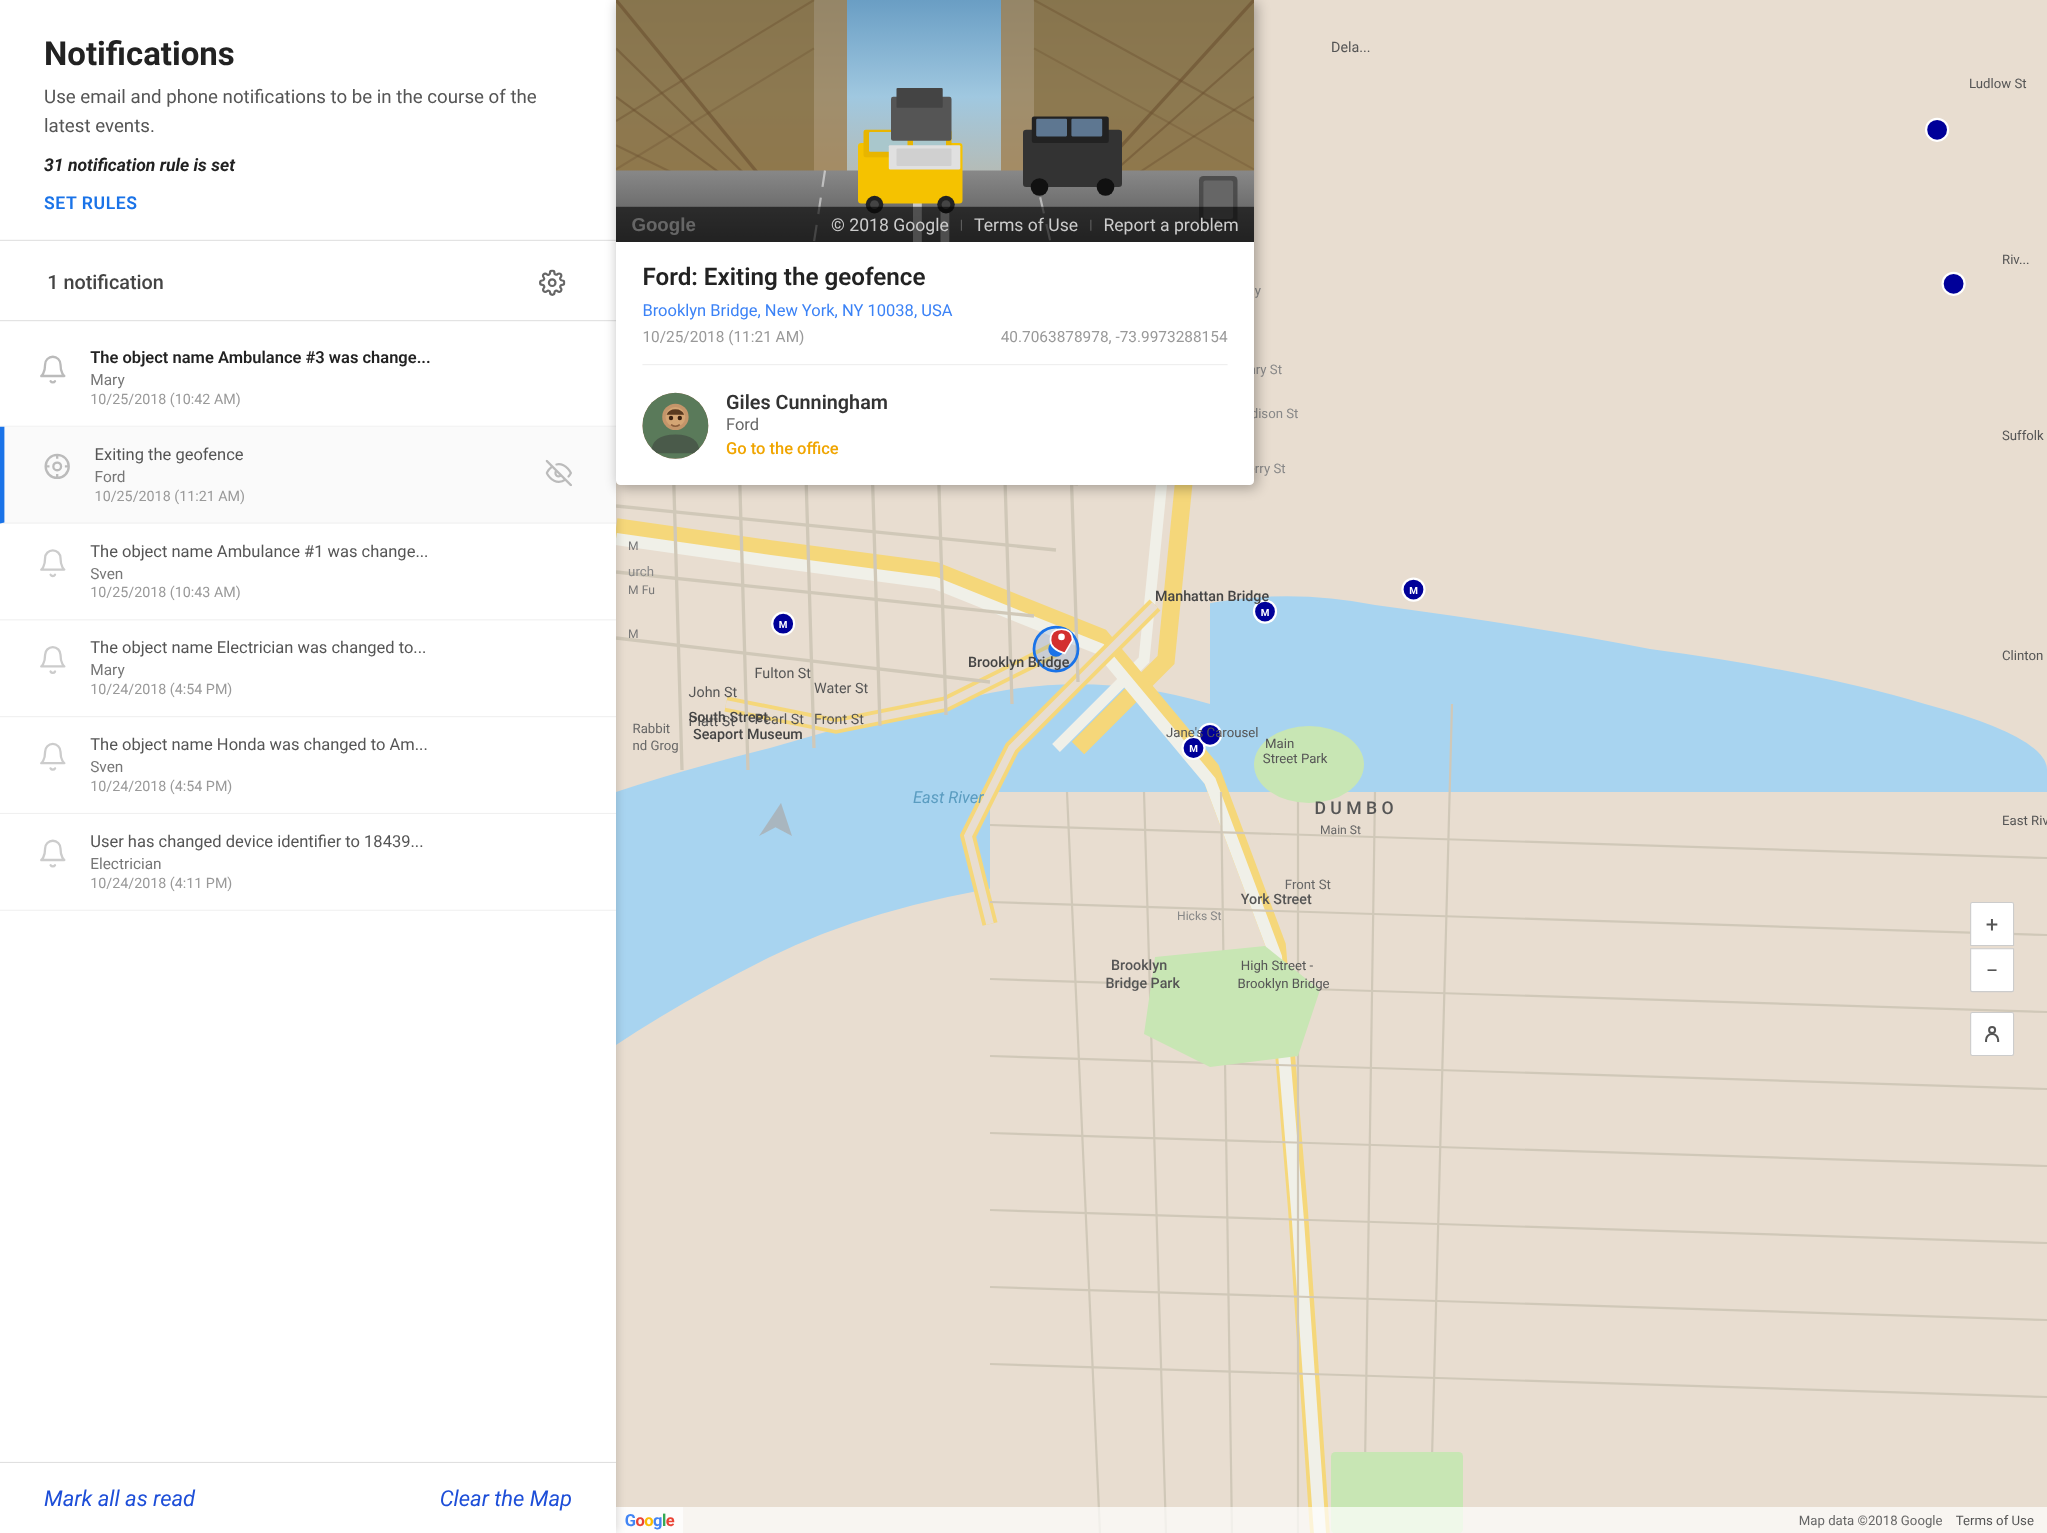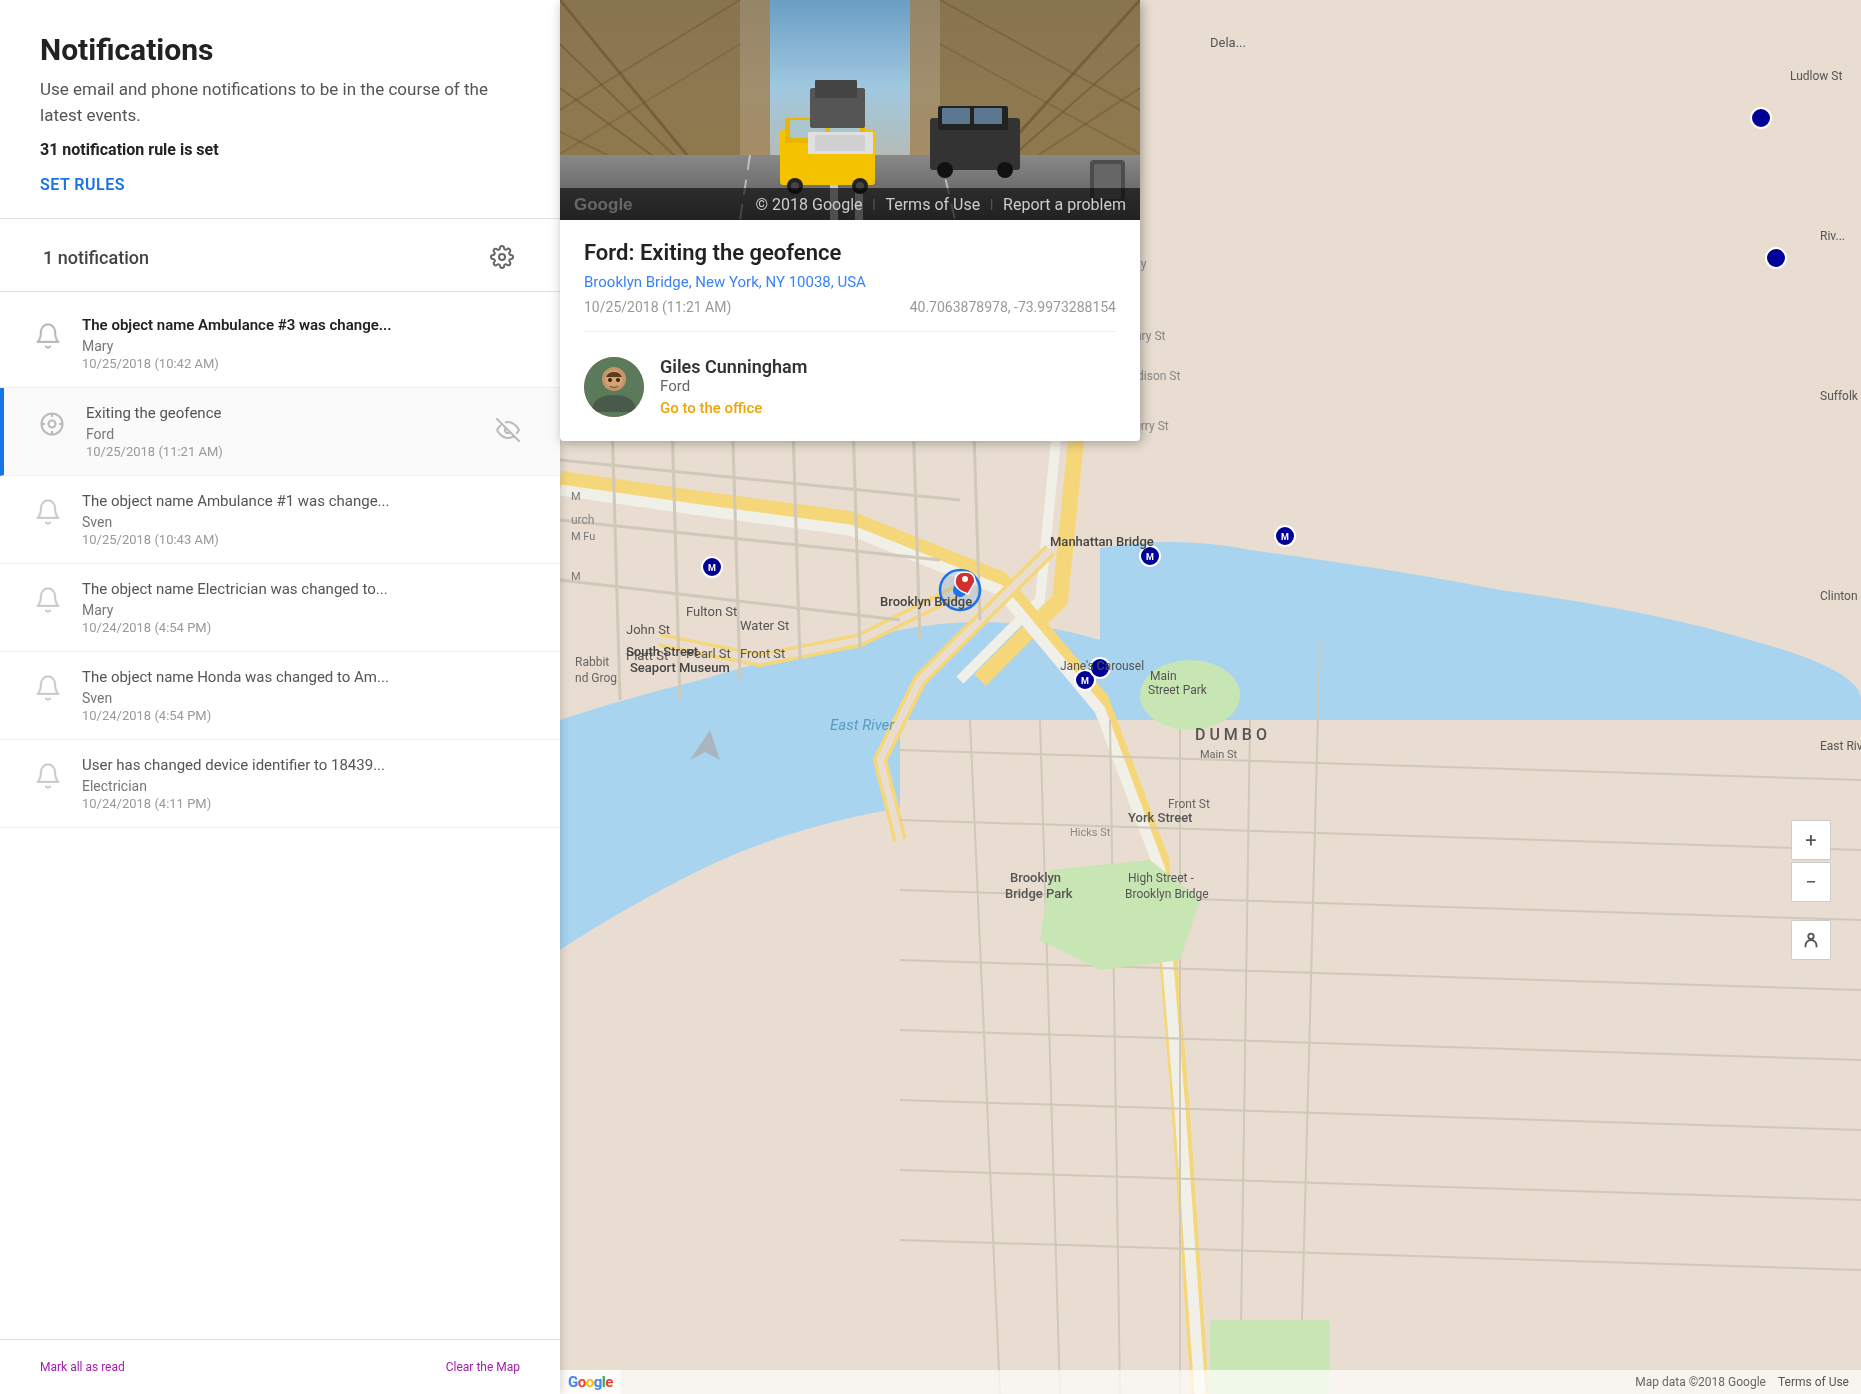--- a/index.html
+++ b/index.html
@@ -60,20 +60,21 @@
       color: #555;
       line-height: 1.5;
       margin-bottom: 12px;
     }
 
     .notifications-count-text {
       font-size: 16px;
       font-weight: 700;
       color: #222;
       margin-bottom: 16px;
+      font-style: italic;
     }
 
     .set-rules-link {
       color: #1a73e8;
       font-size: 16px;
       font-weight: 600;
       text-decoration: none;
       letter-spacing: 0.5px;
       cursor: pointer;
     }
@@ -175,24 +176,25 @@
 
     .panel-footer {
       padding: 20px 40px;
       border-top: 1px solid #e0e0e0;
       display: flex;
       align-items: center;
       justify-content: space-between;
     }
 
     .footer-link {
-      font-size: 12px;
-      color: #a21caf;
+      font-size: 20px;
+      color: #1d4ed8;
       cursor: pointer;
       text-decoration: none;
+      font-style: italic;
     }
 
     
     .street-view-popup {
       position: absolute;
       top: 0;
       left: 560px;
       width: 580px;
       background: #fff;
       z-index: 20;

